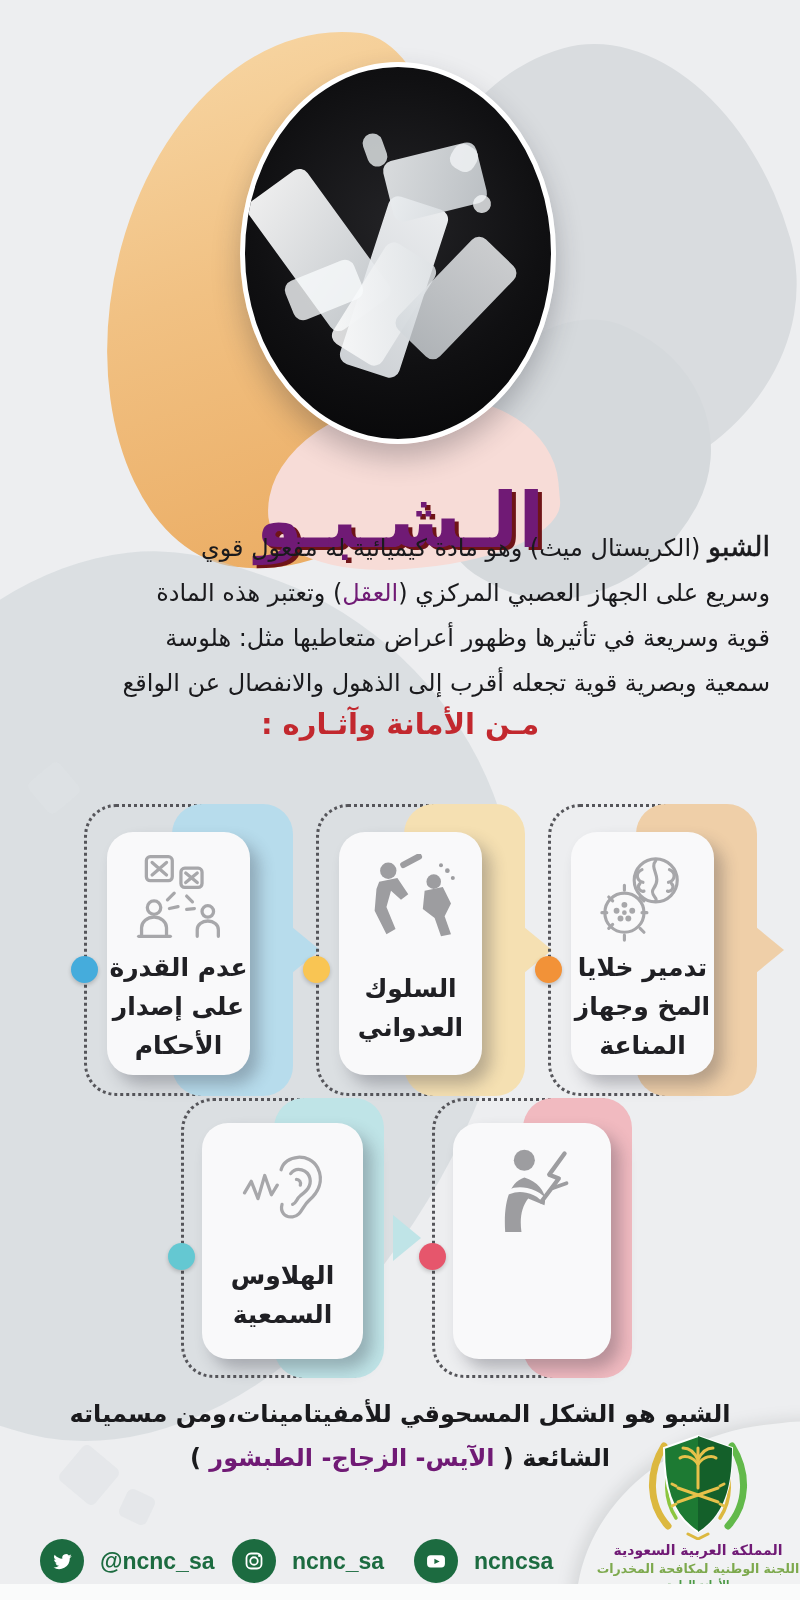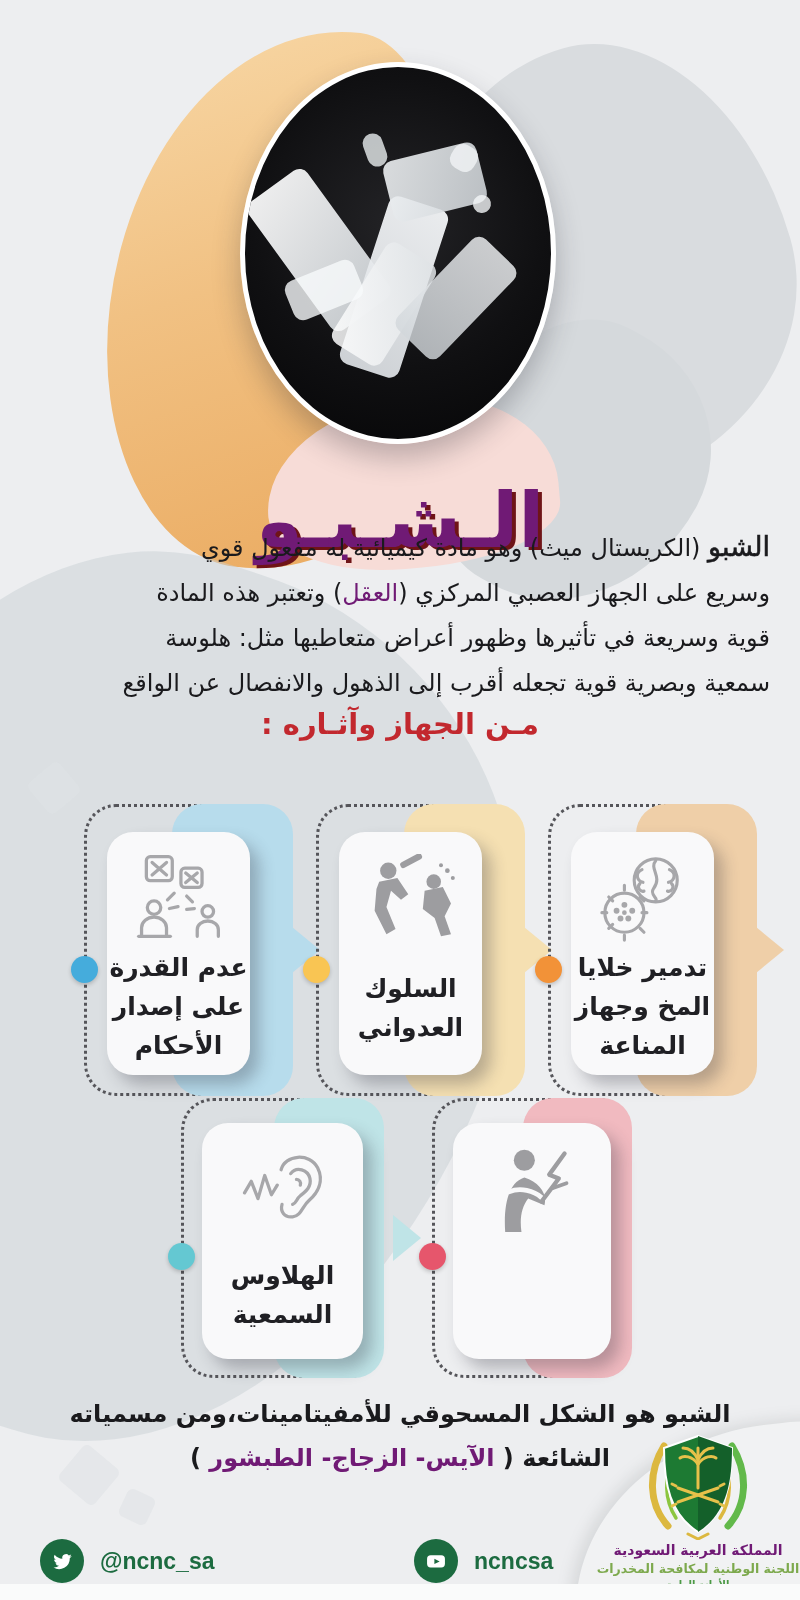--- a/index.html
+++ b/index.html
@@ -132,21 +132,21 @@
   <h1 class="abs title">الـشـبـو</h1>
 
   <div class="abs intro">
     <span class="lead">الشبو</span><span> (الكريستال ميث) وهو مادة كيميائية  له مفعول قوي</span><br>
     <span>وسريع على الجهاز العصبي المركزي (</span><span class="accent-red">العقل</span><span>) وتعتبر هذه المادة</span><br>
     <span>قوية وسريعة في تأثيرها وظهور أعراض متعاطيها مثل: هلوسة</span><br>
     <span>سمعية وبصرية قوية تجعله أقرب إلى الذهول والانفصال عن الواقع</span>
   </div>
 
   <div class="abs effects-title">
-    <span class="hl"><span class="band"></span><span>مـن الجهاز وآثـاره :</span></span>
+    <span class="hl"><span class="band"></span><span>مـن الأمانة وآثـاره :</span></span>
   </div>
 
   <div class="unit unit-1" style="--tab: #b7dcec; --dot: #45acdc;">
     <div class="tab"></div>
     <div class="tip"></div>
     <div class="card">
       <div class="card-icon">
         <svg width="96" height="92" viewBox="0 0 100 94" fill="none" stroke="#a7a7aa" stroke-width="3.4" stroke-linecap="round">
           <rect x="16" y="5" width="27" height="25" rx="4"></rect>
             <path d="M22 11 L37 24 M37 11 L22 24"></path>
@@ -260,20 +260,30 @@
     <span>الشائعة ( </span><span class="accent-red">الآيس- الزجاج- الطبشور</span><span> )</span>
   </div>
 
   <div class="social-item si-tw">
     <span class="social-circle">
       <svg width="24" height="24" viewBox="0 0 32 32" fill="#ffffff">
         <path d="M29 9.3c-.9.4-1.9.7-2.9.8 1-.6 1.8-1.6 2.2-2.8-1 .6-2.1 1-3.2 1.2a5 5 0 0 0-8.6 4.6A14.2 14.2 0 0 1 6.2 7.8a5 5 0 0 0 1.6 6.7c-.8 0-1.6-.2-2.3-.6 0 2.4 1.7 4.4 4 4.9-.7.2-1.5.2-2.2.1a5 5 0 0 0 4.7 3.5A10 10 0 0 1 4.6 24.6 14.2 14.2 0 0 0 26.4 12.6v-.6c1-.7 1.9-1.6 2.6-2.7z"></path>
       </svg>
     </span>
     <span class="social-handle">@ncnc_sa</span>
+  </div>
+  <div class="social-item si-ig">
+    <span class="social-circle">
+      <svg width="24" height="24" viewBox="0 0 32 32" fill="none" stroke="#ffffff" stroke-width="2.4">
+        <rect x="6" y="6" width="20" height="20" rx="6"></rect>
+        <circle cx="16" cy="16" r="5"></circle>
+        <circle cx="23" cy="9" r="1.6" fill="#ffffff" stroke="none"></circle>
+      </svg>
+    </span>
+    <span class="social-handle">ncnc_sa</span>
   </div>
   <div class="social-item si-yt">
     <span class="social-circle">
       <svg width="26" height="26" viewBox="0 0 32 32">
         <rect x="5" y="9" width="22" height="15" rx="4.5" fill="#ffffff"></rect>
         <path d="M14 13.2 L20.5 16.5 L14 19.8 Z" fill="#1c6b40"></path>
       </svg>
     </span>
     <span class="social-handle">ncncsa</span>
   </div>

